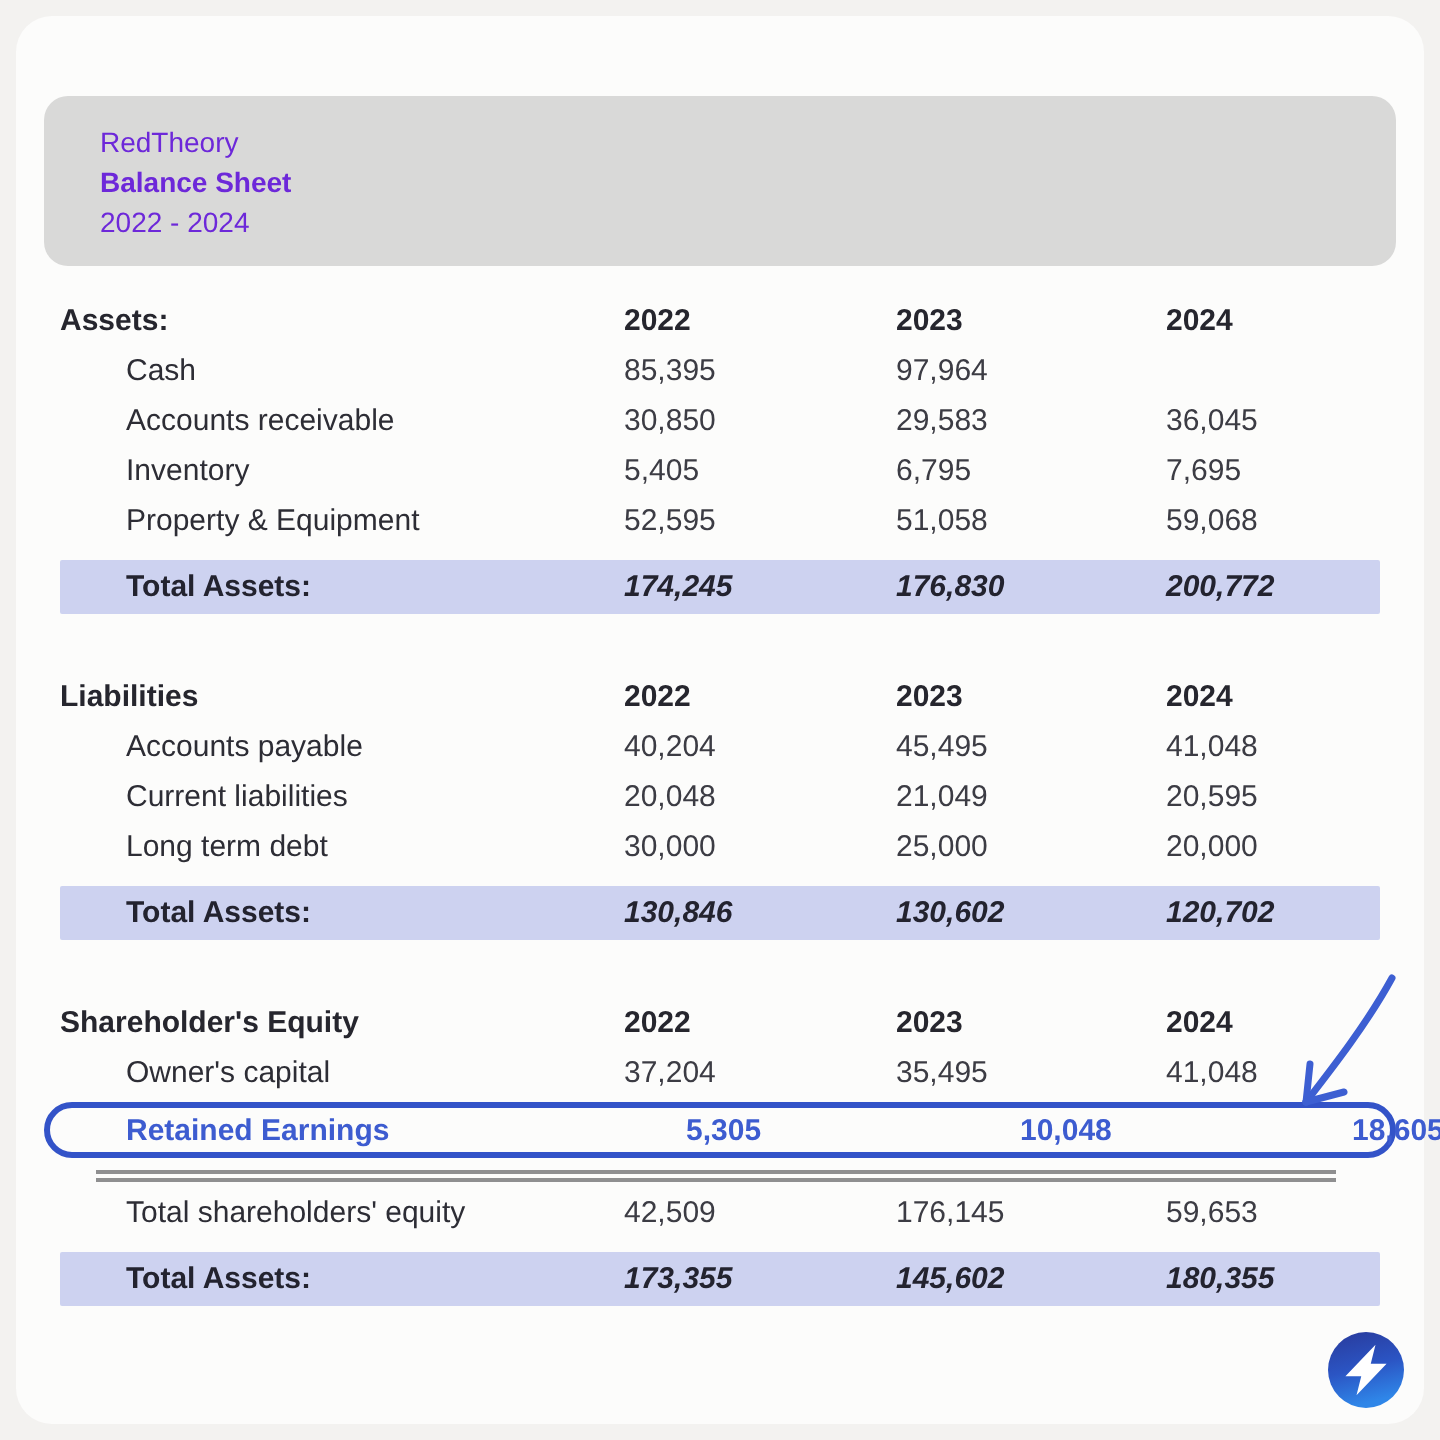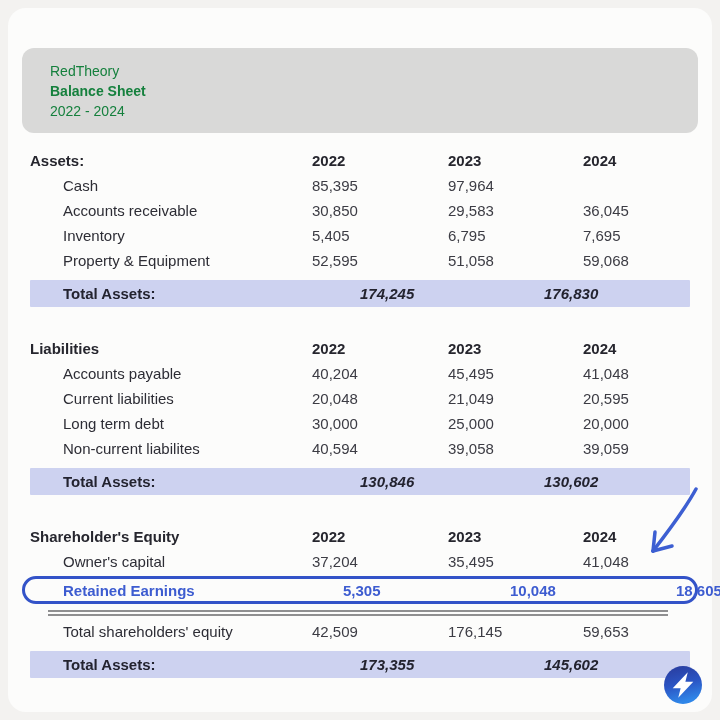--- a/index.html
+++ b/index.html
@@ -17,21 +17,21 @@
   }
   .header-band{
     margin:40px 14px 0 14px;
     height:85px;
     background:#d9d9d8;
     border-radius:12px;
     padding:13px 0 0 28px;
     box-sizing:border-box;
   }
   .header-band .line{
-    font-size:14px;line-height:20px;color:#15803d;
+    font-size:14px;line-height:20px;color:#6d28d9;
   }
   .header-band .company{font-weight:500;}
   .header-band .title{font-weight:700;}
   .content{
     margin:15px 22px 0 22px;
     color:#2d2d35;
     font-size:15px;
   }
   .section{margin-top:0;}
   .section + .section{margin-top:29px;}
@@ -43,21 +43,21 @@
   }
   .row .cell{white-space:nowrap;}
   .row.head .cell{font-weight:700;color:#26262e;}
   .cell.indent{padding-left:33px;}
   .cell.val{color:#3c3c44;}
   .row.total{
     background:#cdd2f0;
     height:27px;
     margin-top:7px;
     border-radius:1px;
-    font-weight:700;color:#23232f;gap:48px;
+    font-weight:700;color:#23232f;
   }
   .row.total .cell.val{color:#23232f;font-style:italic;}
   
   .capsule{
     margin:2px -8px 0 -8px;
     border:3px solid #3353c8;
     border-radius:999px;
     background:transparent;
   }
   .capsule .row{height:22px;padding:0 5px;gap:31px;}
@@ -146,26 +146,20 @@
         <div class="cell indent">Current liabilities</div>
         <div class="cell val">20,048</div>
         <div class="cell val">21,049</div>
         <div class="cell val">20,595</div>
       </div>
       <div class="row">
         <div class="cell indent">Long term debt</div>
         <div class="cell val">30,000</div>
         <div class="cell val">25,000</div>
         <div class="cell val">20,000</div>
-      </div>
-      <div class="row">
-        <div class="cell indent">Non-current liabilites</div>
-        <div class="cell val">40,594</div>
-        <div class="cell val">39,058</div>
-        <div class="cell val">39,059</div>
       </div>
       <div class="row total">
         <div class="cell indent">Total Assets:</div>
         <div class="cell val">130,846</div>
         <div class="cell val">130,602</div>
         <div class="cell val">120,702</div>
       </div>
     </div>
 
     <div class="section">

